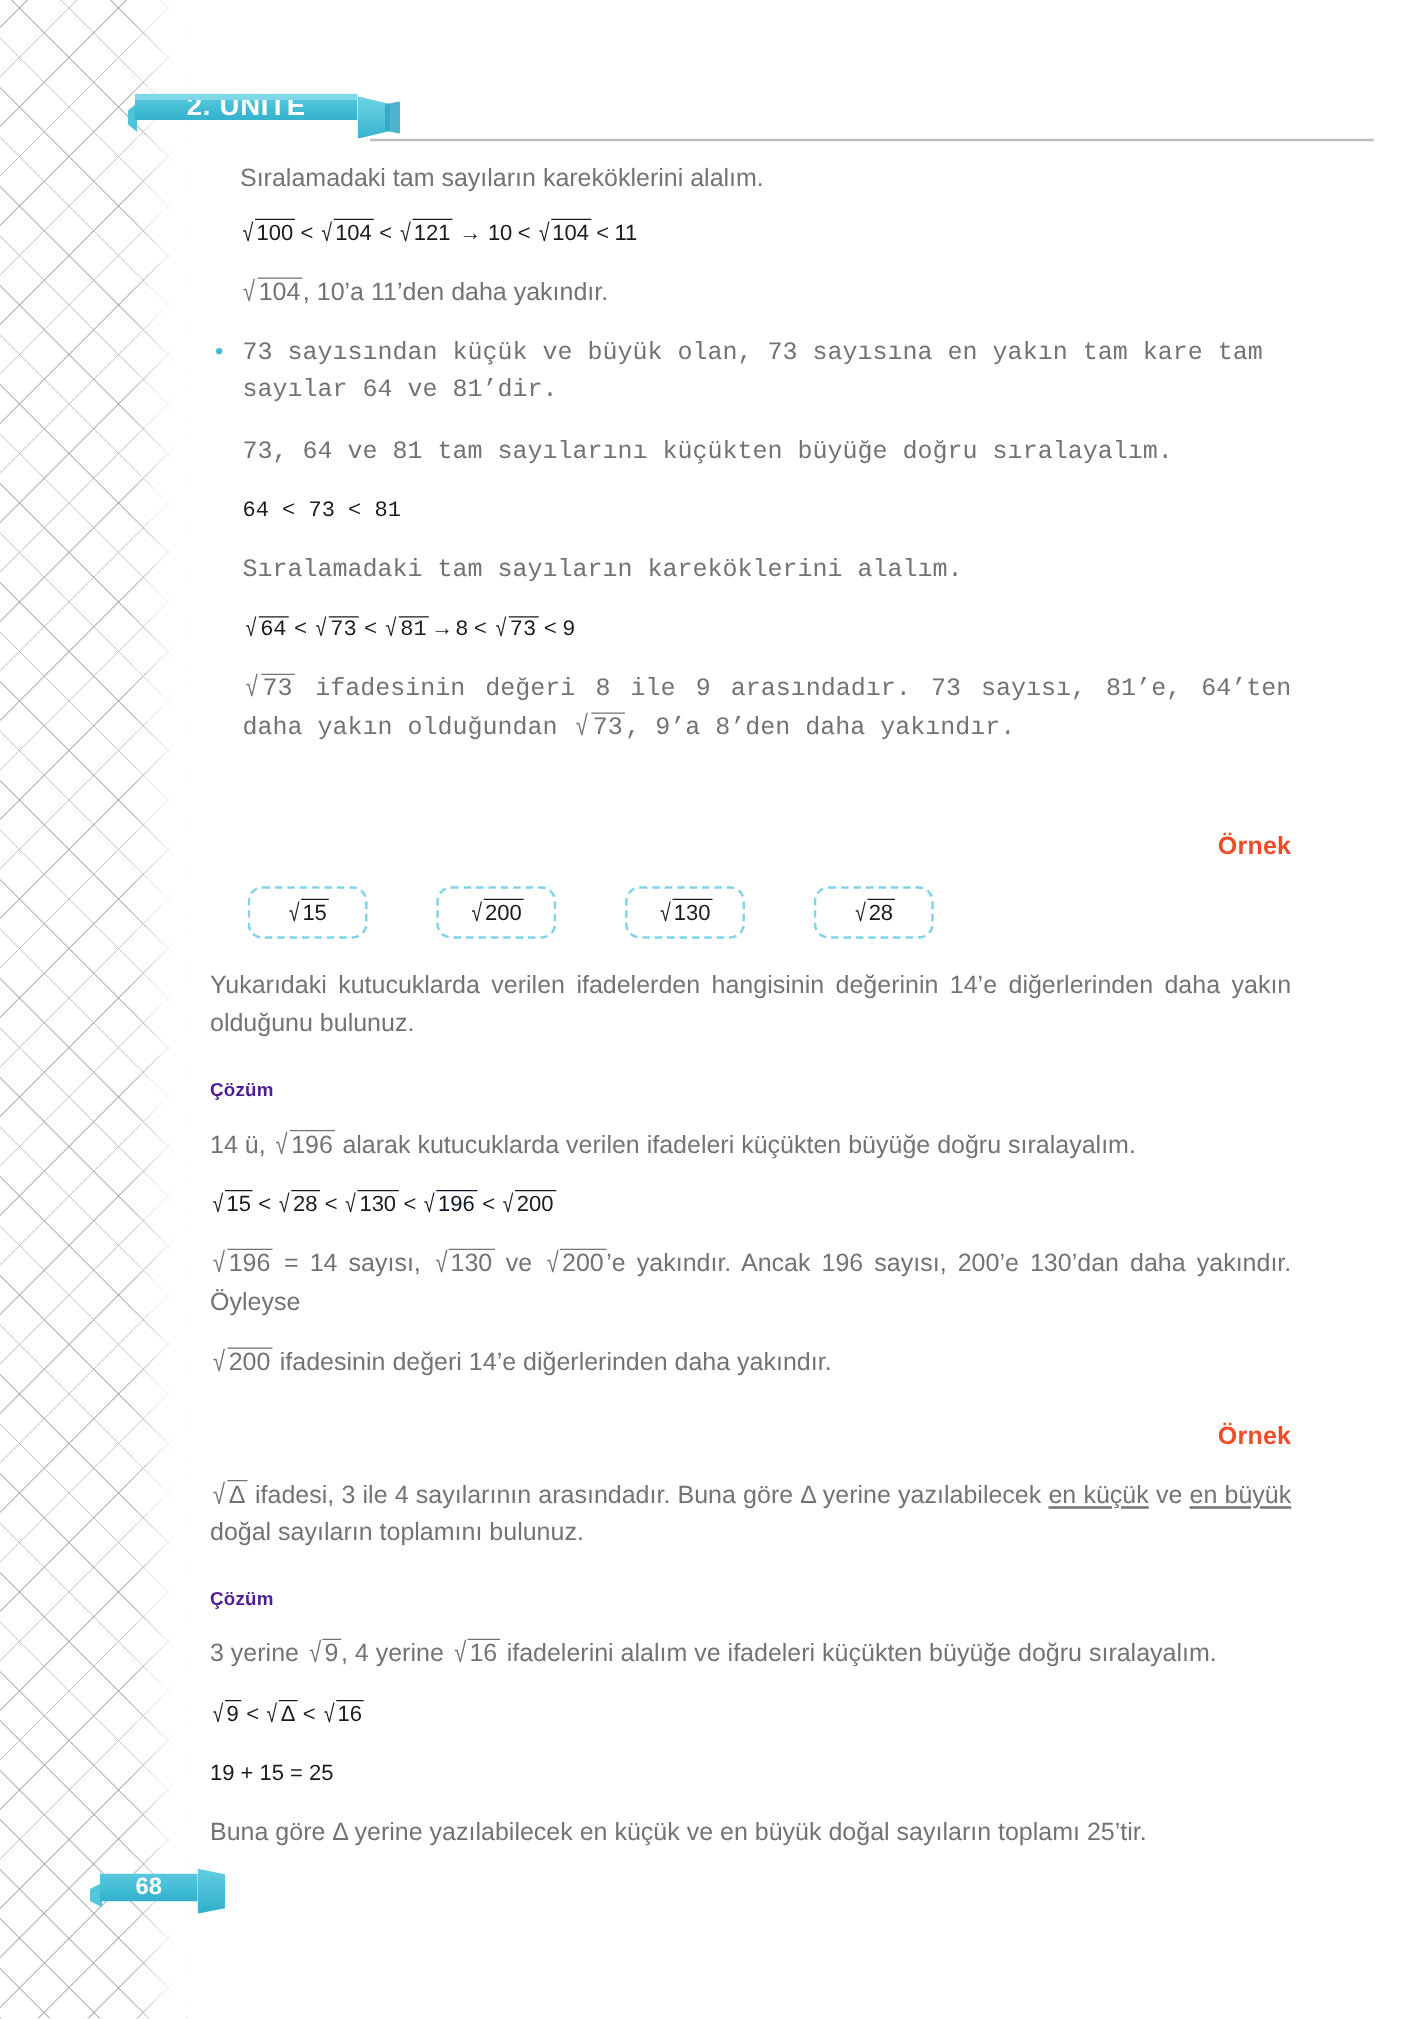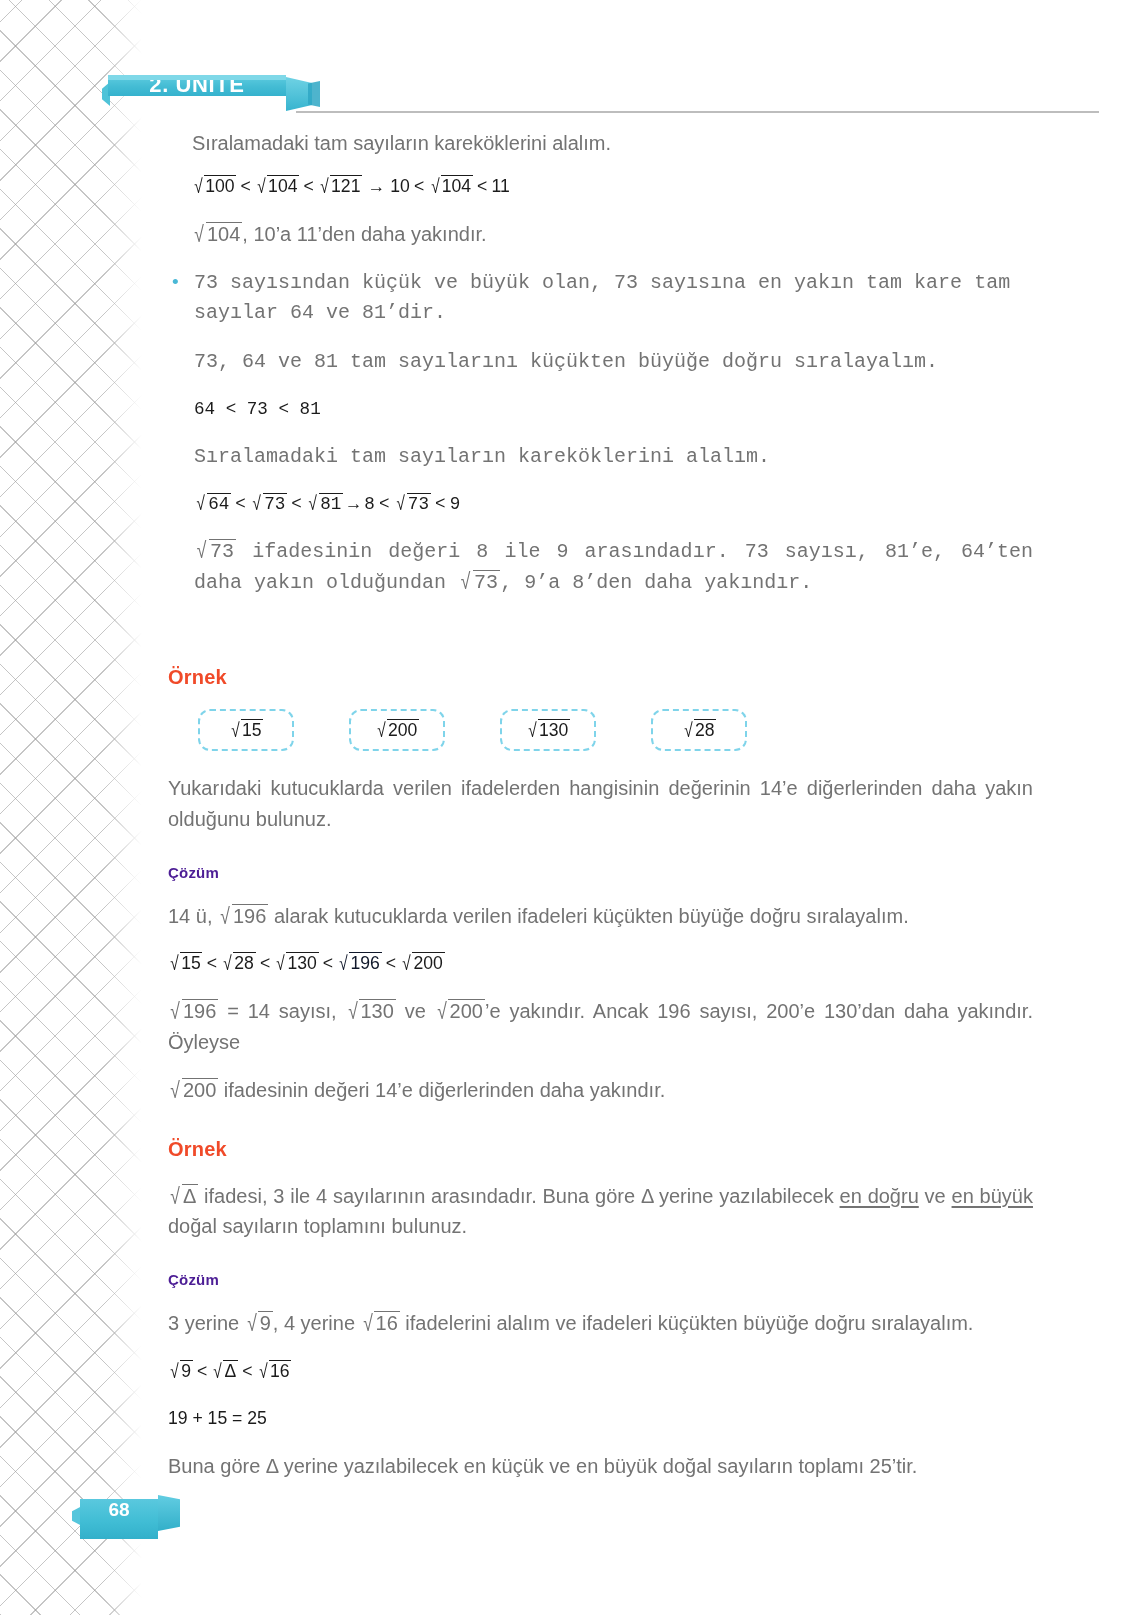--- a/index.html
+++ b/index.html
@@ -171,20 +171,21 @@
   .lt { padding: 0 .24em; }
   .arrow { padding: 0 .30em; }
 
   
   .h-ornek {
     color: #f04a29;
     font-size: 20px;
     font-weight: bold;
     margin: 0 0 20px 0;
     letter-spacing: .2px;
+    text-align: right;
   }
   .h-cozum {
     color: #4c1d95;
     font-size: 15px;
     font-weight: bold;
     margin: 0 0 20px 0;
     letter-spacing: .2px;
   }
 
   
@@ -212,21 +213,21 @@
   .pagenum-wrap {
     position: absolute;
     left: 72px;
     top: 1495px;
     z-index: 6;
     height: 40px;
   }
   .pagenum-band {
     position: relative;
     width: 78px;
-    height: 40px;
+    height: 22px;
     background: linear-gradient(180deg, #5ac8de 0%, #3fbcd4 60%, #33b0ca 100%);
     display: flex;
     align-items: flex-start;
     justify-content: center;
     margin-left: 8px;
     margin-top: 4px;
   }
   .pagenum-text {
     color: #ffffff;
     font-size: 19px;
@@ -329,21 +330,21 @@
     <span class="sqrt"><span class="radix">√</span><span class="rad">196</span></span><span> = 14 sayısı, </span><span class="sqrt"><span class="radix">√</span><span class="rad">130</span></span><span> ve </span><span class="sqrt"><span class="radix">√</span><span class="rad">200</span></span><span>’e yakındır. Ancak 196 sayısı, 200’e 130’dan daha yakındır. Öyleyse</span>
   </p>
 
   <p class="para" style="margin-bottom:32px">
     <span class="sqrt"><span class="radix">√</span><span class="rad">200</span></span><span> ifadesinin değeri 14’e diğerlerinden daha yakındır.</span>
   </p>
 
   <p class="h-ornek">Örnek</p>
 
   <p class="para just" style="margin-bottom:30px">
-    <span class="sqrt"><span class="radix">√</span><span class="rad">Δ</span></span><span> ifadesi, 3 ile 4 sayılarının arasındadır. Buna göre Δ yerine yazılabilecek </span><u class="plain">en doğru</u><span> ve </span><u class="plain">en büyük</u><span> doğal sayıların toplamını bulunuz.</span>
+    <span class="sqrt"><span class="radix">√</span><span class="rad">Δ</span></span><span> ifadesi, 3 ile 4 sayılarının arasındadır. Buna göre Δ yerine yazılabilecek </span><u class="plain">en küçük</u><span> ve </span><u class="plain">en büyük</u><span> doğal sayıların toplamını bulunuz.</span>
   </p>
 
   <p class="h-cozum">Çözüm</p>
 
   <p class="para">
     <span>3 yerine </span><span class="sqrt"><span class="radix">√</span><span class="rad">9</span></span><span>, 4 yerine </span><span class="sqrt"><span class="radix">√</span><span class="rad">16</span></span><span> ifadelerini alalım ve ifadeleri küçükten büyüğe doğru sıralayalım.</span>
   </p>
 
 
   <div class="mathline">

